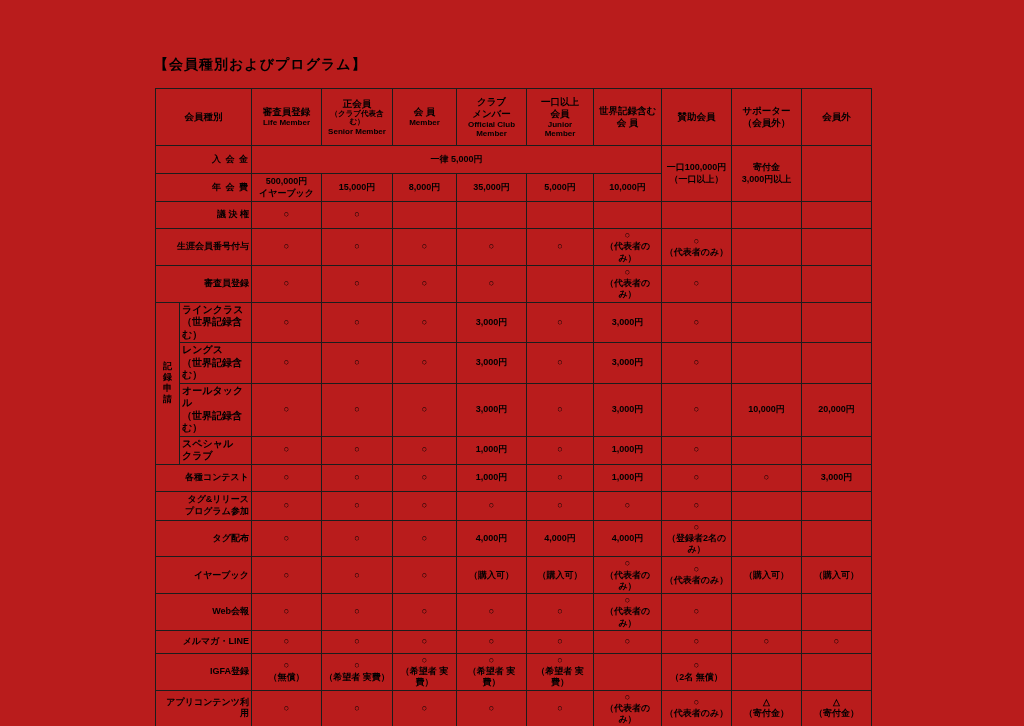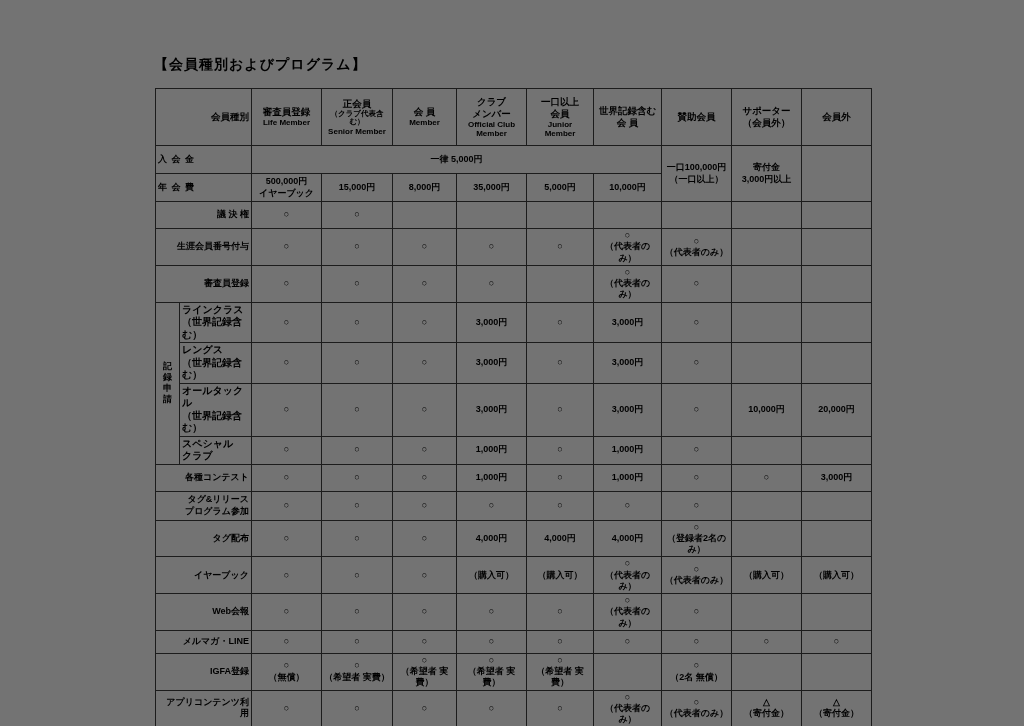--- a/index.html
+++ b/index.html
@@ -1,41 +1,41 @@
 <!DOCTYPE html>
 <html><head>
 <meta charset="utf-8">
 <style>
   * { margin:0; padding:0; box-sizing:border-box; }
   body { background:#e8e8e8; font-family:"Liberation Sans", sans-serif; }
   .page {
-    position:relative; width:1024px; height:726px; background:#737373;
+    position:relative; width:1024px; height:726px; background:#b91c1c;
     color:#000; overflow:hidden;
   }
   .title {
     position:absolute; left:154px; top:56px;
     font-size:14px; font-weight:bold; letter-spacing:1px;
   }
   table.members {
     position:absolute; left:155px; top:88px;
     border-collapse:collapse; table-layout:fixed; width:716px;
     font-weight:bold;
   }
   table.members th, table.members td {
     border:1px solid #1c1c1c; padding:1px 2px;
     white-space:pre-line; line-height:1.25; vertical-align:middle;
   }
   tr.hdr { height:57px; }
   tr.r { height:27px; }
-  th.corner { font-size:9.5px; text-align:right;margin-top:48px; }
+  th.corner { font-size:9.5px; text-align:center;margin-top:48px; }
   th.colhead { font-size:9.5px; text-align:center; vertical-align:middle; padding:2px 1px; }
   .jp2 { display:block; font-size:7.5px; line-height:1.1;font-family:Liberation Mono, monospace; }
   .en { display:block; font-size:8px; margin-top:0; line-height:1.15; }
   td.lbl { font-size:9px; text-align:right; padding-left:4px; }
-  td.lbl.c { text-align:left; padding-left:2px; letter-spacing:1px; }
+  td.lbl.c { text-align:right; padding-left:2px; letter-spacing:1px; }
   td.glbl { font-size:9px; text-align:center; line-height:1.5; padding:0; }
   td.slbl { font-size:10px; text-align:left; padding-left:3px; line-height:1.2; }
   td.cell { font-size:9px; text-align:center; }
 </style>
 </head>
 <body>
 
 <div class="page">
   <div class="title">【会員種別およびプログラム】</div>
 

